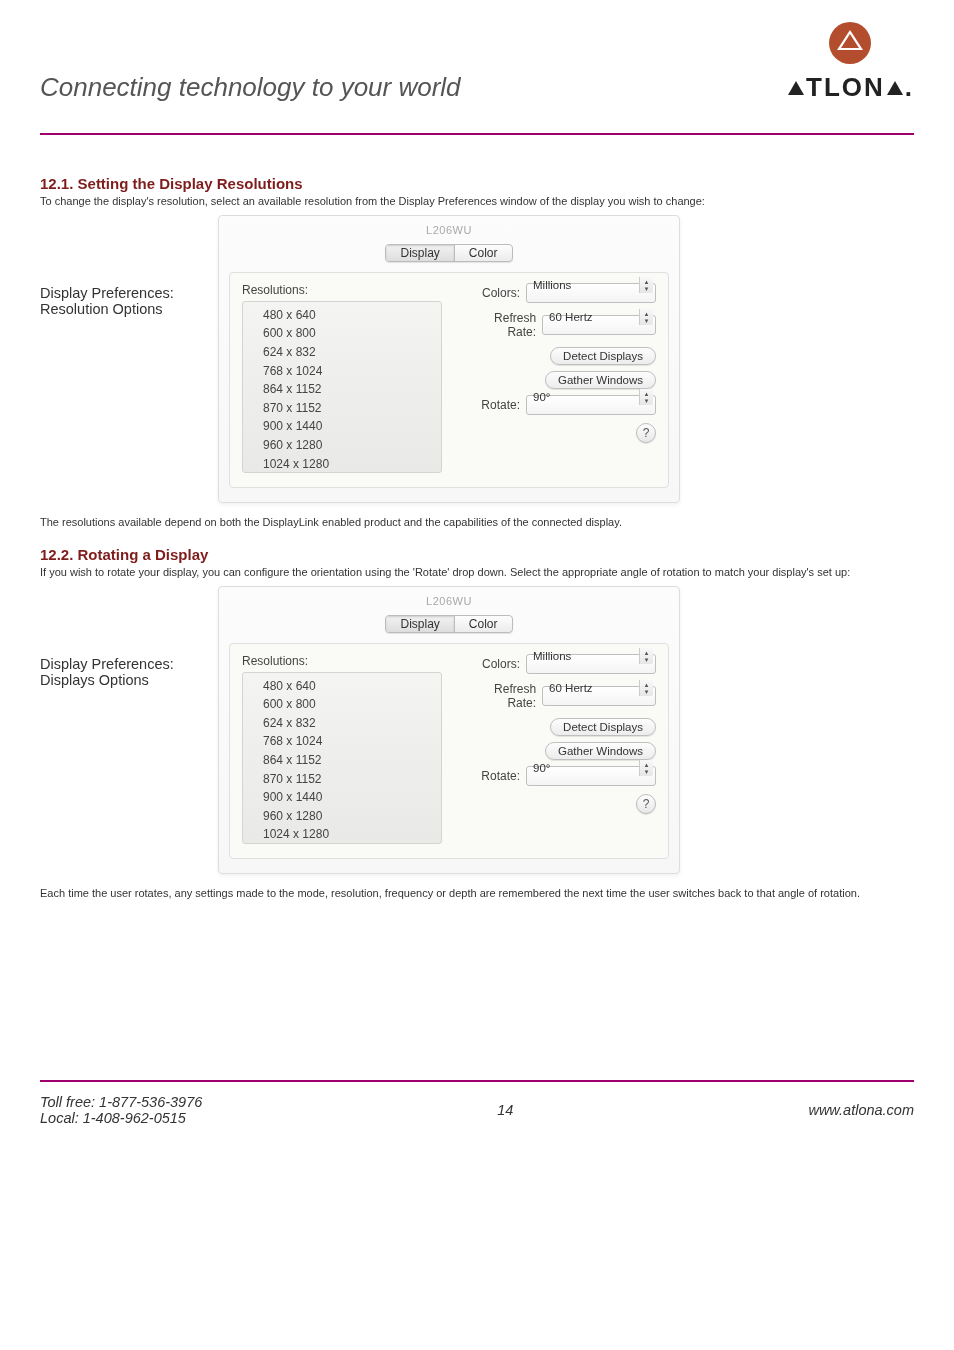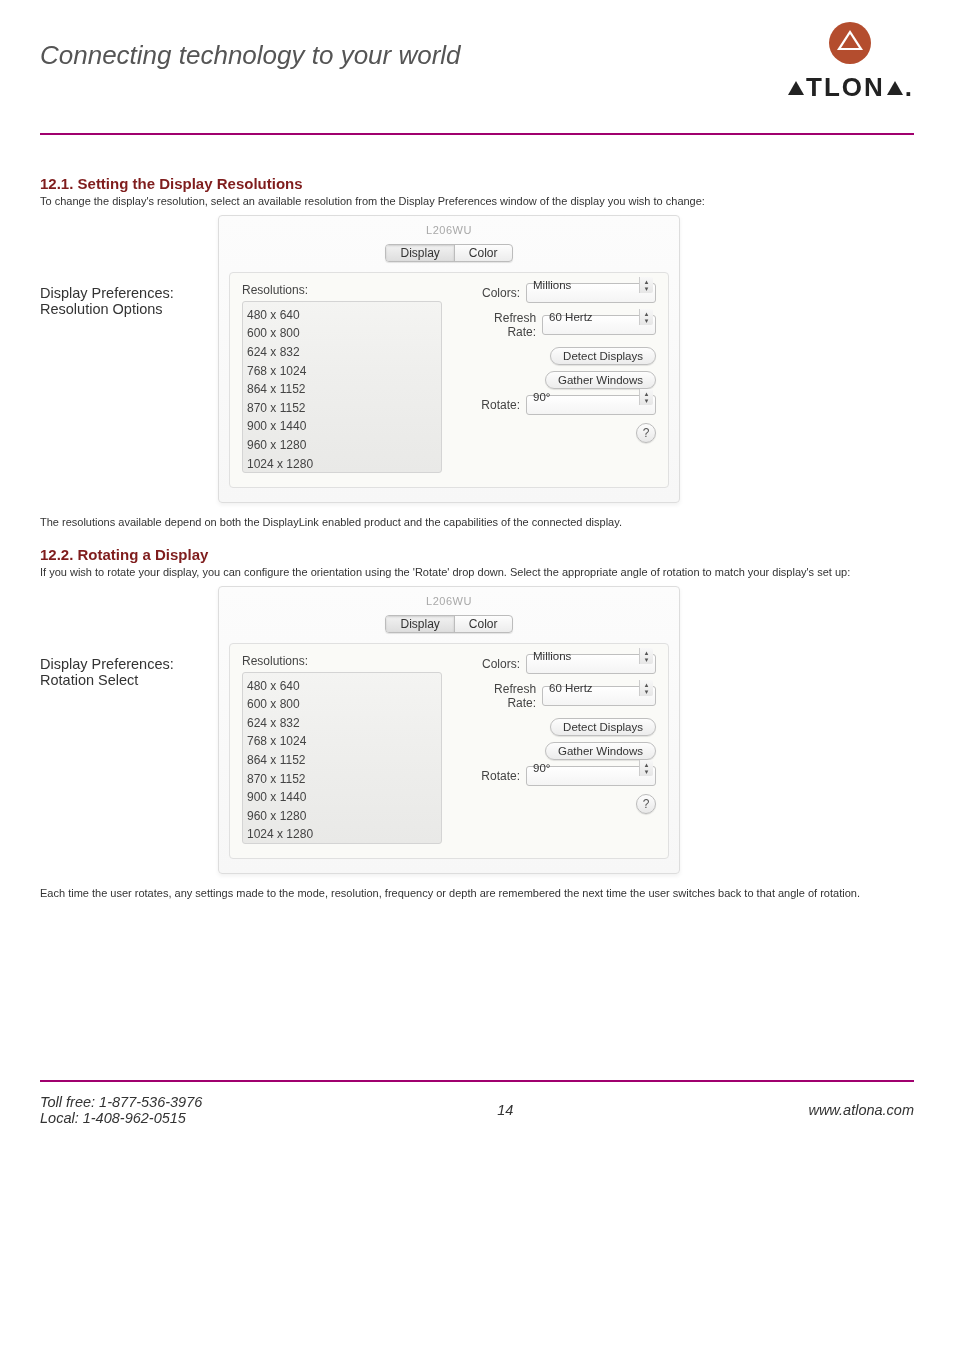--- a/index.html
+++ b/index.html
@@ -9,21 +9,21 @@
     background: #fff;
     color: #333;
     width: 954px;
   }
   .page {
     padding: 20px 40px 20px 40px;
   }
   .header {
     display: flex;
     justify-content: space-between;
-    align-items: flex-start;
+    align-items: flex-end;
     border-bottom: 2px solid #a0006e;
     padding-bottom: 30px;
     margin-bottom: 40px;
   }
   .tagline {
     font-style: italic;
     font-size: 26px;
     color: #555;
     margin-top: 20px;
     font-weight: 400;
@@ -122,21 +122,21 @@
   .res-col { flex: 0 0 200px; }
   .res-header {
     font-size: 12px;
     color: #444;
     margin-bottom: 4px;
   }
   .res-list {
     border: 1px solid #d4d4d4;
     background: linear-gradient(#f4f4f2,#efefed 40%,#e9e9e7);
     border-radius: 3px;
-    padding: 4px 4px;
+    padding: 4px 20px;
     font-size: 12px;
     color: #444;
     line-height: 1.55;
     height: 172px;
     overflow: hidden;
   }
   .ctrl-col {
     flex: 1;
     font-size: 12px;
     color: #444;
@@ -300,21 +300,21 @@
   <p class="body-text">The resolutions available depend on both the DisplayLink enabled product and the capabilities of the connected display.</p>
 
   <div class="spacer"></div>
 
   <p class="section-title">12.2. Rotating a Display</p>
   <p class="body-text">If you wish to rotate your display, you can configure the orientation using the 'Rotate' drop down. Select the appropriate angle of rotation to match your display's set up:</p>
 
   <div class="figure-row">
     <div class="side-label">
       <div>Display Preferences:</div>
-      <div>Rotation Select</div>
+      <div>Displays Options</div>
     </div>
     <div class="prefs-window">
       <div class="win-title">L206WU</div>
       <div class="tabbar">
         <div class="tabseg">
           <div class="tab active">Display</div>
           <div class="tab">Color</div>
         </div>
       </div>
       <div class="panel">

